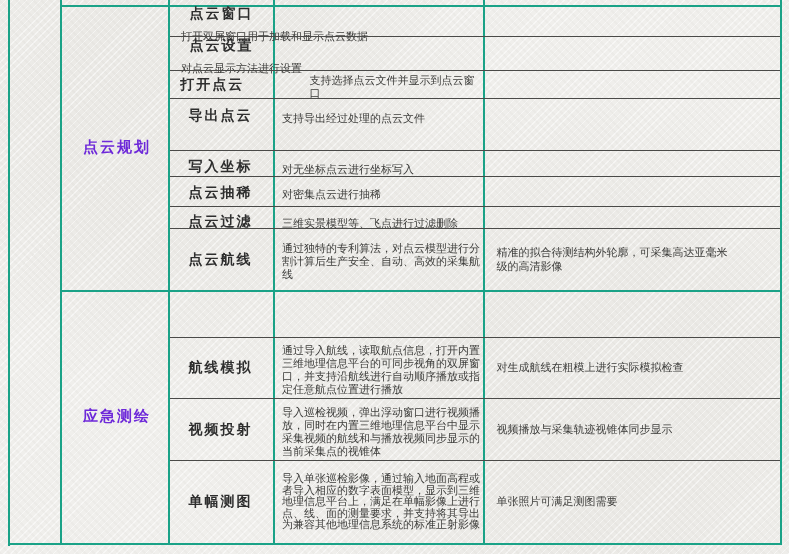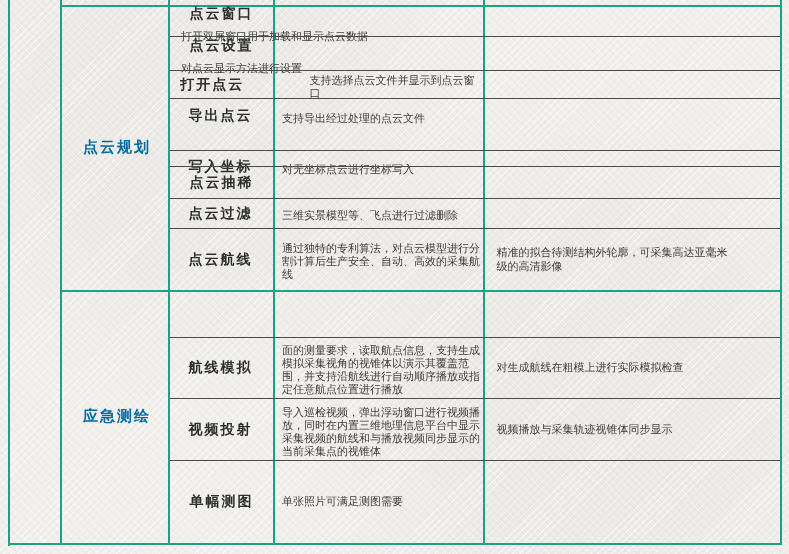--- a/index.html
+++ b/index.html
@@ -30,21 +30,21 @@
     width:220px;display:flex;align-items:center;
     padding:7px 6px 3px 11px;font-size:11px;line-height:13px;color:#3c3c3a;
   }
   .note{
     width:297px;display:flex;align-items:center;
     padding:3px 47px 3px 9px;font-size:11px;line-height:13.5px;color:#3c3c3a;
   }
   .row-compact .desc{line-height:11.6px;padding-top:2px;padding-bottom:2px;}
   .category{
     position:absolute;left:62px;width:110px;display:flex;align-items:center;justify-content:center;
-    font-weight:bold;font-size:15px;letter-spacing:2px;color:#0369a1;white-space:nowrap;
+    font-weight:bold;font-size:15px;letter-spacing:2px;color:#6d28d9;white-space:nowrap;
   }
 </style>
 </head>
 <body>
 
 <div class="page">
 
   <div class="vline" style="left:8px;height:546px;"></div>
   <div class="vline" style="left:60px;height:543px;"></div>
   <div class="vline" style="left:168px;height:543px;"></div>
@@ -77,43 +77,45 @@
   <div class="row sep" style="top:98px;height:35px;align-items:center;">
     <div class="cell feature">导出点云</div>
     <div class="cell desc">支持导出经过处理的点云文件</div>
     <div class="cell note"></div>
   </div>
   <div class="row sep" style="top:150px;height:33px;">
     <div class="cell feature">写入坐标</div>
     <div class="cell desc">对无坐标点云进行坐标写入</div>
     <div class="cell note"></div>
   </div>
-  <div class="row sep" style="top:166px;height:32px;">
+  <div class="row sep" style="top:176px;height:32px;">
     <div class="cell feature">点云抽稀</div>
+    <div class="cell desc">对密集点云进行抽稀</div>
     <div class="cell note"></div>
   </div>
-  <div class="row sep" style="top:198px;height:30px;">
+  <div class="row sep" style="top:206px;height:30px;">
     <div class="cell feature">点云过滤</div>
     <div class="cell desc">三维实景模型等、飞点进行过滤删除</div>
     <div class="cell note"></div>
   </div>
   <div class="row sep" style="top:228px;height:62px;">
     <div class="cell feature">点云航线</div>
     <div class="cell desc">通过独特的专利算法，对点云模型进行分割计算后生产安全、自动、高效的采集航线</div>
     <div class="cell note">精准的拟合待测结构外轮廓，可采集高达亚毫米级的高清影像</div>
   </div>
 
   <div class="row sep" style="top:337px;height:61px;">
     <div class="cell feature">航线模拟</div>
-    <div class="cell desc">面的测量要求，读取航点信息，支持生成模拟采集视角的视锥体以演示其覆盖范围，并支持沿航线进行自动顺序播放或指定任意航点位置进行播放</div>
+    <div class="cell desc">通过导入航线，读取航点信息，打开内置三维地理信息平台的可同步视角的双屏窗口，并支持沿航线进行自动顺序播放或指定任意航点位置进行播放</div>
     <div class="cell note">对生成航线在粗模上进行实际模拟检查</div>
   </div>
   <div class="row sep" style="top:398px;height:62px;">
     <div class="cell feature">视频投射</div>
     <div class="cell desc">导入巡检视频，弹出浮动窗口进行视频播放，同时在内置三维地理信息平台中显示采集视频的航线和与播放视频同步显示的当前采集点的视锥体</div>
     <div class="cell note">视频播放与采集轨迹视锥体同步显示</div>
   </div>
   <div class="row sep row-compact" style="top:460px;height:83px;">
     <div class="cell feature">单幅测图</div>
+    <div class="cell desc">导入单张巡检影像，通过输入地面高程或者导入相应的数字表面模型，显示到三维地理信息平台上，满足在单幅影像上进行点、线、面的测量要求，并支持将其导出为兼容其他地理信息系统的标准正射影像</div>
     <div class="cell note">单张照片可满足测图需要</div>
   </div>
 
 </div>
 
 </body></html>

